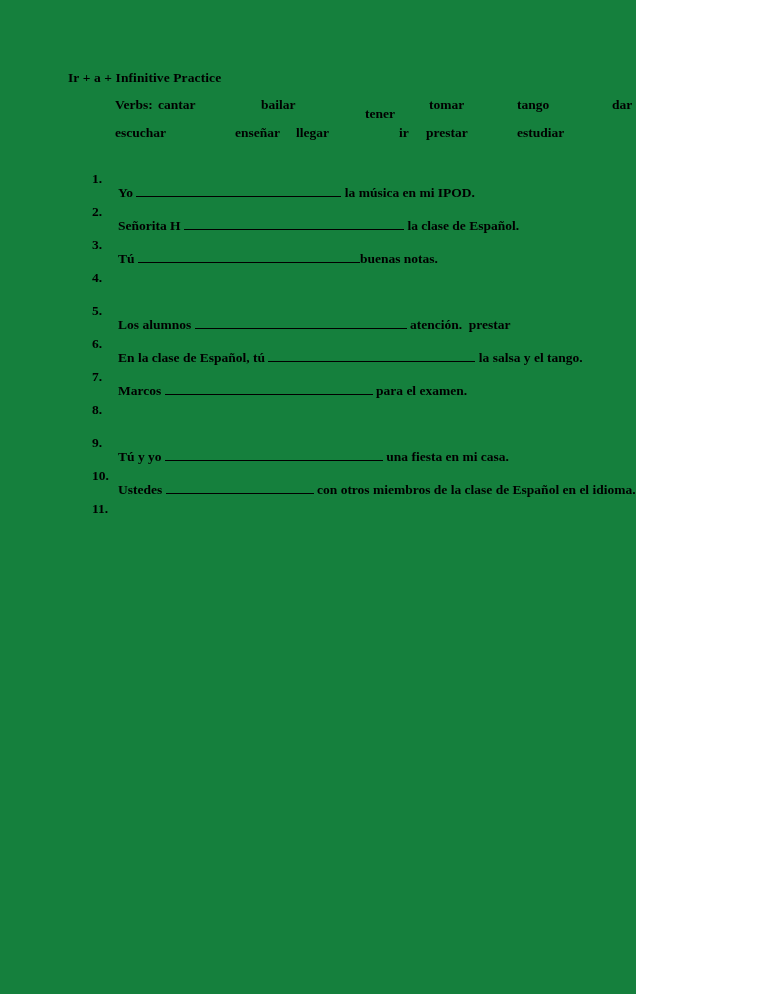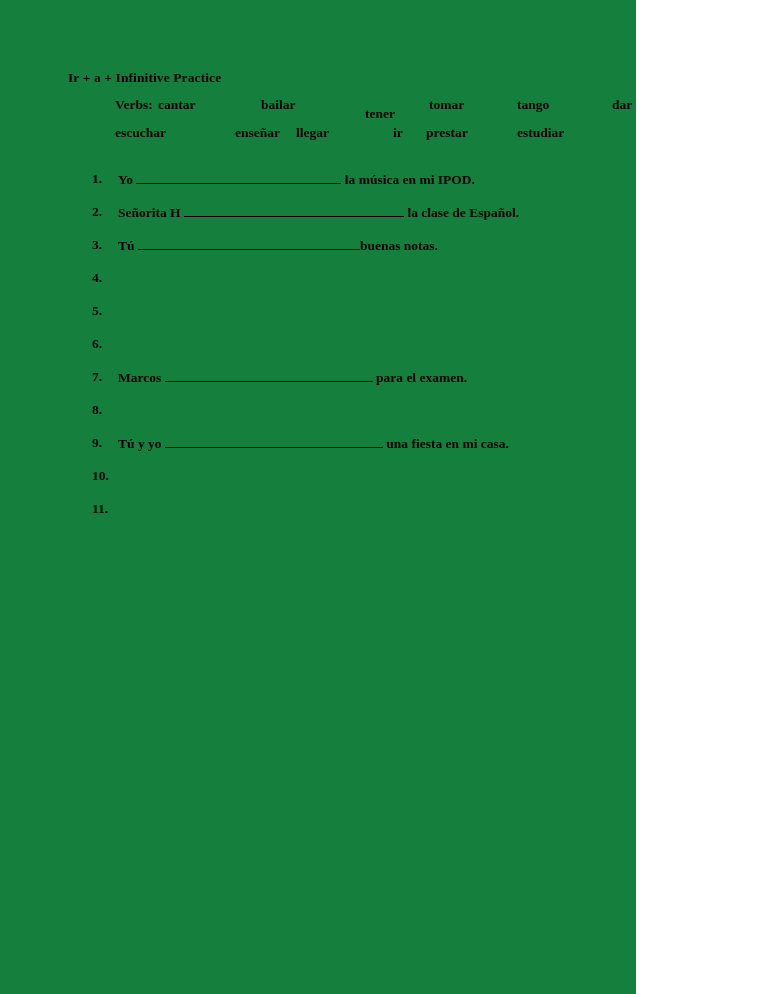--- a/index.html
+++ b/index.html
@@ -74,21 +74,21 @@
     position: absolute;
     left: 0;
     top: 0;
     width: 26px;
     text-align: left;
     white-space: pre;
   }
   .item-body {
     position: absolute;
     left: 26px;
-    top: 0;
+    top: 13px;
     white-space: pre;
   }
   .blank {
     display: inline-block;
     border-bottom: 1.3px solid #000000;
     height: 13px;
     vertical-align: baseline;
     margin: 0 0 0 0;
   }
 </style>
@@ -106,21 +106,21 @@
         <span class="verb-cell" style="left: 146px;">bailar</span>
         <span class="verb-cell" style="left: 250px; margin-top: 9px;">tener</span>
         <span class="verb-cell" style="left: 314px; text-align: center;">tomar</span>
         <span class="verb-cell" style="left: 402px;">tango</span>
         <span class="verb-cell" style="left: 497px;">dar</span>
       </div>
   <div class="verb-row">
         <span class="verb-cell" style="left: 0px; text-align: right;">escuchar</span>
         <span class="verb-cell" style="left: 104px; margin-left: 16px;">enseñar</span>
         <span class="verb-cell" style="left: 181px; text-align: right;">llegar</span>
-        <span class="verb-cell" style="left: 278px;">ir</span>
+        <span class="verb-cell" style="left: 284px;">ir</span>
         <span class="verb-cell" style="left: 311px;">prestar</span>
         <span class="verb-cell" style="left: 402px;">estudiar</span>
       </div>
     </div>
 
   <div class="items">
       <div class="item">
         <span class="item-num">1.</span>
         <span class="item-body"><span>Yo </span><span class="blank" style="width: 205px;"></span><span> la música en mi IPOD.</span></span>
       </div>
@@ -130,36 +130,39 @@
       </div>
       <div class="item">
         <span class="item-num">3.</span>
         <span class="item-body"><span>Tú </span><span class="blank" style="width: 222px;"></span><span>buenas notas.</span></span>
       </div>
       <div class="item">
         <span class="item-num">4.</span>
       </div>
       <div class="item">
         <span class="item-num">5.</span>
+        <span class="item-body"><span>Los alumnos </span><span class="blank" style="width: 212px;"></span><span> atención.  prestar</span></span>
       </div>
       <div class="item">
         <span class="item-num">6.</span>
+        <span class="item-body"><span>En la clase de Español, tú </span><span class="blank" style="width: 207px;"></span><span> la salsa y el tango.</span></span>
       </div>
       <div class="item">
         <span class="item-num">7.</span>
         <span class="item-body"><span>Marcos </span><span class="blank" style="width: 208px;"></span><span> para el examen.</span></span>
       </div>
       <div class="item">
         <span class="item-num">8.</span>
       </div>
       <div class="item">
         <span class="item-num">9.</span>
         <span class="item-body"><span>Tú y yo </span><span class="blank" style="width: 218px;"></span><span> una fiesta en mi casa.</span></span>
       </div>
       <div class="item">
         <span class="item-num">10.</span>
+        <span class="item-body"><span>Ustedes </span><span class="blank" style="width: 148px;"></span><span> con otros miembros de la clase de Español en el idioma.</span></span>
       </div>
       <div class="item">
         <span class="item-num">11.</span>
       </div>
     </div>
 
 </div>
 
 </body></html>

